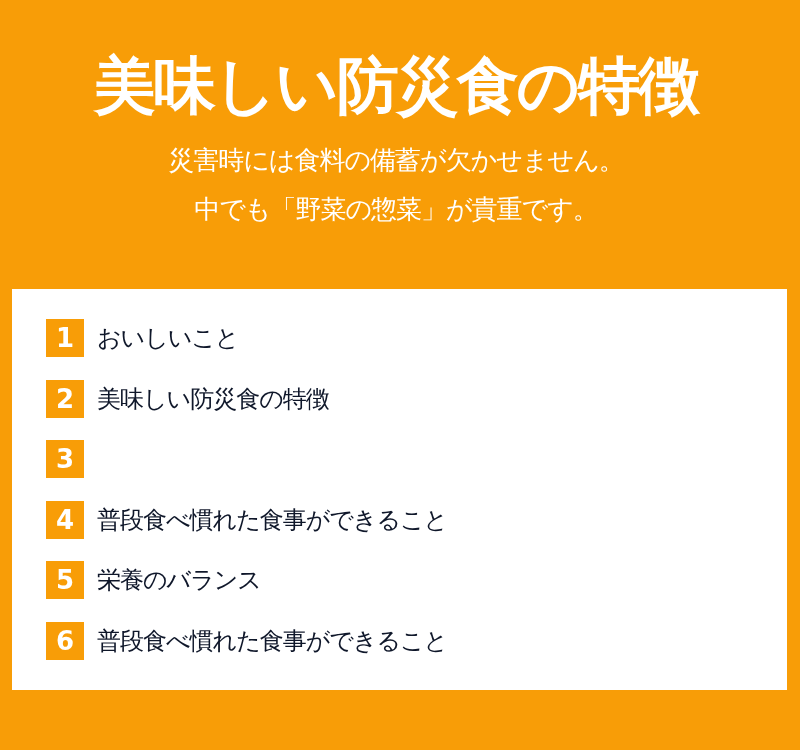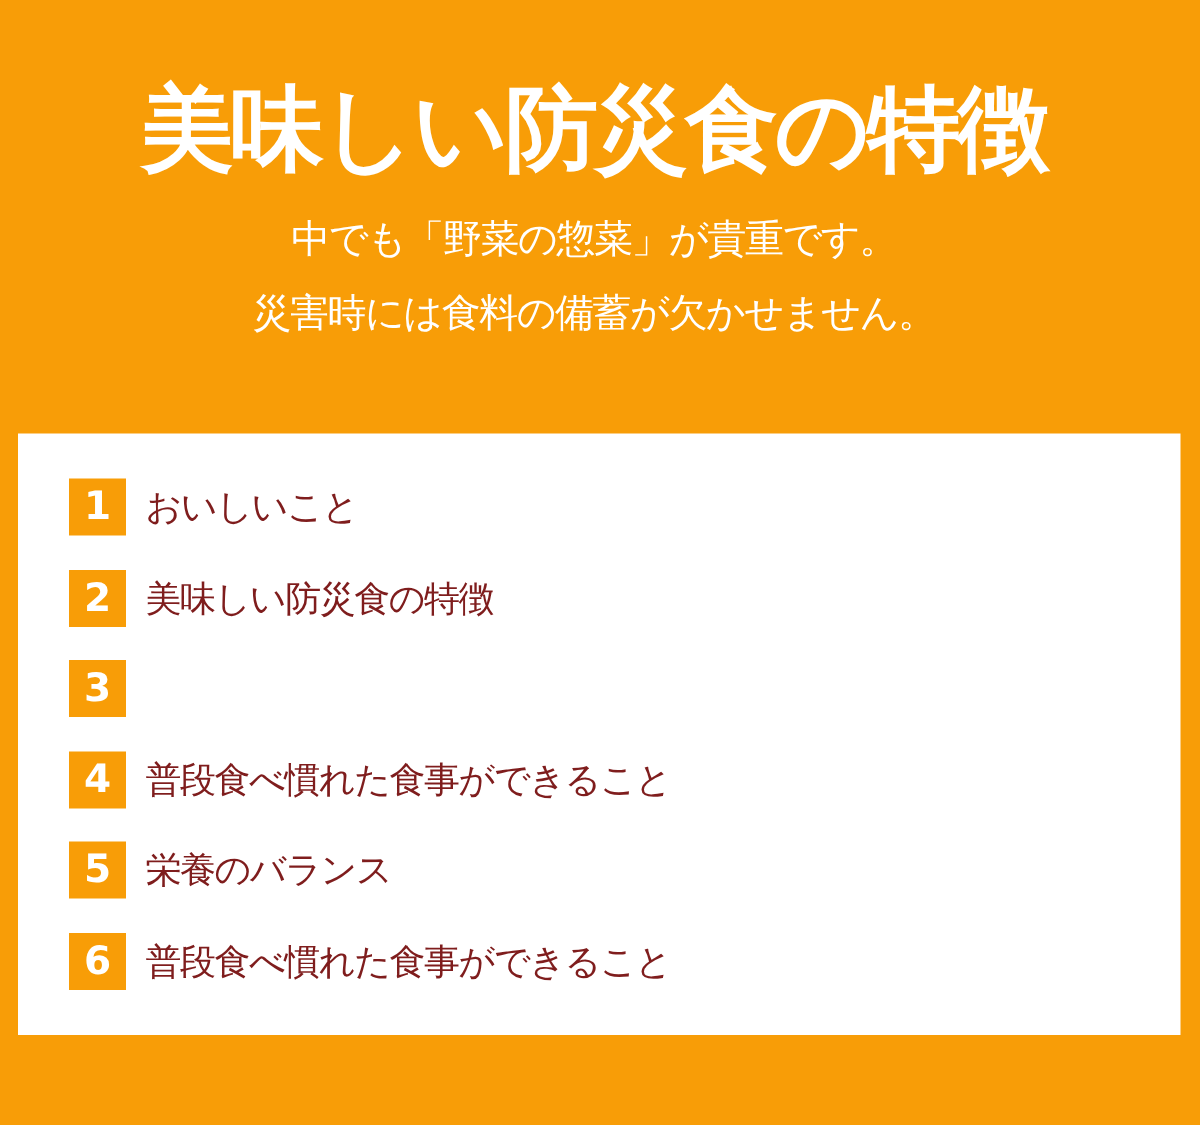--- a/index.html
+++ b/index.html
@@ -71,34 +71,34 @@
     font-size: 26px;
     font-weight: bold;
     display: flex;
     align-items: center;
     justify-content: center;
   }
   .label {
     margin-left: 13px;
     font-size: 24px;
     letter-spacing: -1px;
-    color: #7f1d1d;
+    color: #0f172a;
     white-space: nowrap;
   }
 </style>
 </head>
 <body>
 
 <div class="banner">
 
   <div class="header">
     <h1 class="title">美味しい防災食の特徴</h1>
     <div class="subtitle">
+      <div>災害時には食料の備蓄が欠かせません。</div>
       <div>中でも「野菜の惣菜」が貴重です。</div>
-      <div>災害時には食料の備蓄が欠かせません。</div>
     </div>
   </div>
 
   <div class="card">
     <div class="rows">
 
       <div class="row">
         <div class="badge">1</div>
         <div class="label">おいしいこと</div>
       </div>

